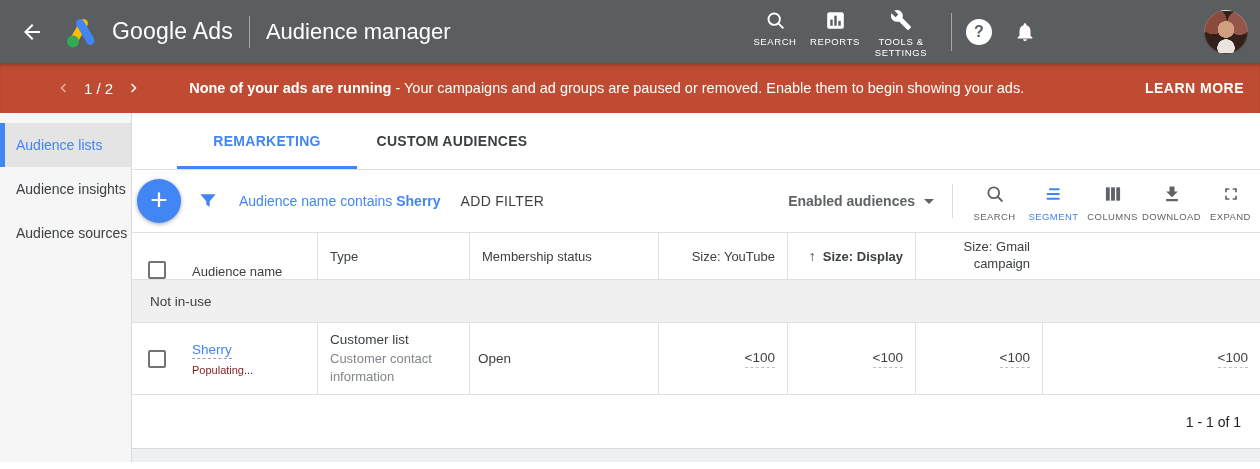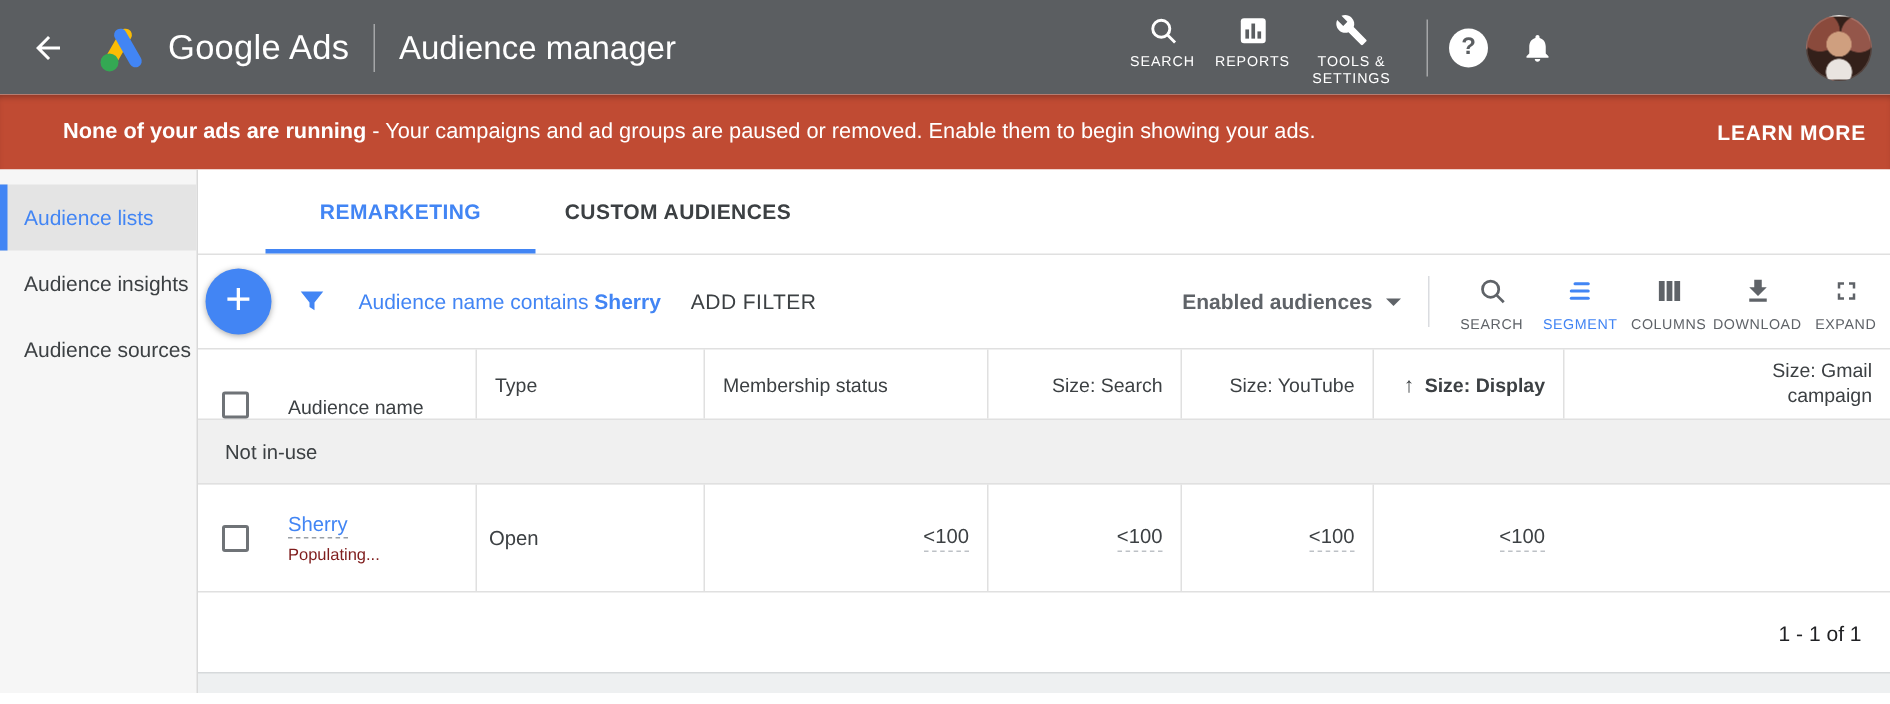--- a/index.html
+++ b/index.html
@@ -166,20 +166,33 @@
   </div>
   <span class="bell">
     <svg width="22" height="22" viewBox="0 0 24 24">
         <path fill="#fff" d="M12 22c1.1 0 2-.9 2-2h-4c0 1.1.9 2 2 2zm6-6v-5c0-3.07-1.63-5.64-4.5-6.32V4c0-.83-.67-1.5-1.5-1.5s-1.5.67-1.5 1.5v.68C7.64 5.36 6 7.92 6 11v5l-2 2v1h16v-1l-2-2z"></path>
       </svg>
   </span>
   <div class="avatar"></div>
 </header>
 
 <div class="banner">
+  <div class="pager-group">
+    <span class="chev dim">
+      <svg width="18" height="18" viewBox="0 0 24 24">
+          <path fill="#fff" d="M14.6 18 16 16.6 11.4 12 16 7.4 14.6 6l-6 6z"></path>
+        </svg>
+    </span>
+    <span class="pager">1 / 2</span>
+    <span class="chev">
+      <svg width="18" height="18" viewBox="0 0 24 24">
+          <path fill="#fff" d="M9.4 18 8 16.6 12.6 12 8 7.4 9.4 6l6 6z"></path>
+        </svg>
+    </span>
+  </div>
   <div class="banner-msg">
     <b>None of your ads are running</b><span> - Your campaigns and ad groups are paused or removed. Enable them to begin showing your ads.</span>
   </div>
   <span class="learn-more">LEARN MORE</span>
 </div>
 
 <div class="content">
 
   <aside class="sidebar">
     <div class="side-item selected">
@@ -275,23 +288,20 @@
         <span class="checkbox"></span>
         <span>Audience name</span>
       </div>
       <div class="th th-left">
         <span>Type</span>
       </div>
       <div class="th th-left">
         <span>Membership status</span>
       </div>
       <div class="th th-num">
-        <span>Size: Search</span>
-      </div>
-      <div class="th th-num">
         <span>Size: YouTube</span>
       </div>
       <div class="th th-num th-sorted">
         <span class="sort-arrow">↑</span>
         <span>Size: Display</span>
       </div>
       <div class="th th-num">
         <span class="wrap2">Size: Gmail campaign</span>
       </div>
     </div>
@@ -301,20 +311,26 @@
     </div>
 
     <div class="tgrid data-row">
       <div class="td td-first">
         <span class="checkbox"></span>
         <span class="name-stack">
           <a class="aud-link">Sherry</a>
           <span class="populating">Populating...</span>
         </span>
       </div>
+      <div class="td">
+        <span class="type-stack">
+          <span>Customer list</span>
+          <span class="type-sub">Customer contact information</span>
+        </span>
+      </div>
       <div class="td td-left">
         <span>Open</span>
       </div>
       <div class="td td-num">
         <span class="dotted-val">&lt;100</span>
       </div>
       <div class="td td-num">
         <span class="dotted-val">&lt;100</span>
       </div>
       <div class="td td-num">

